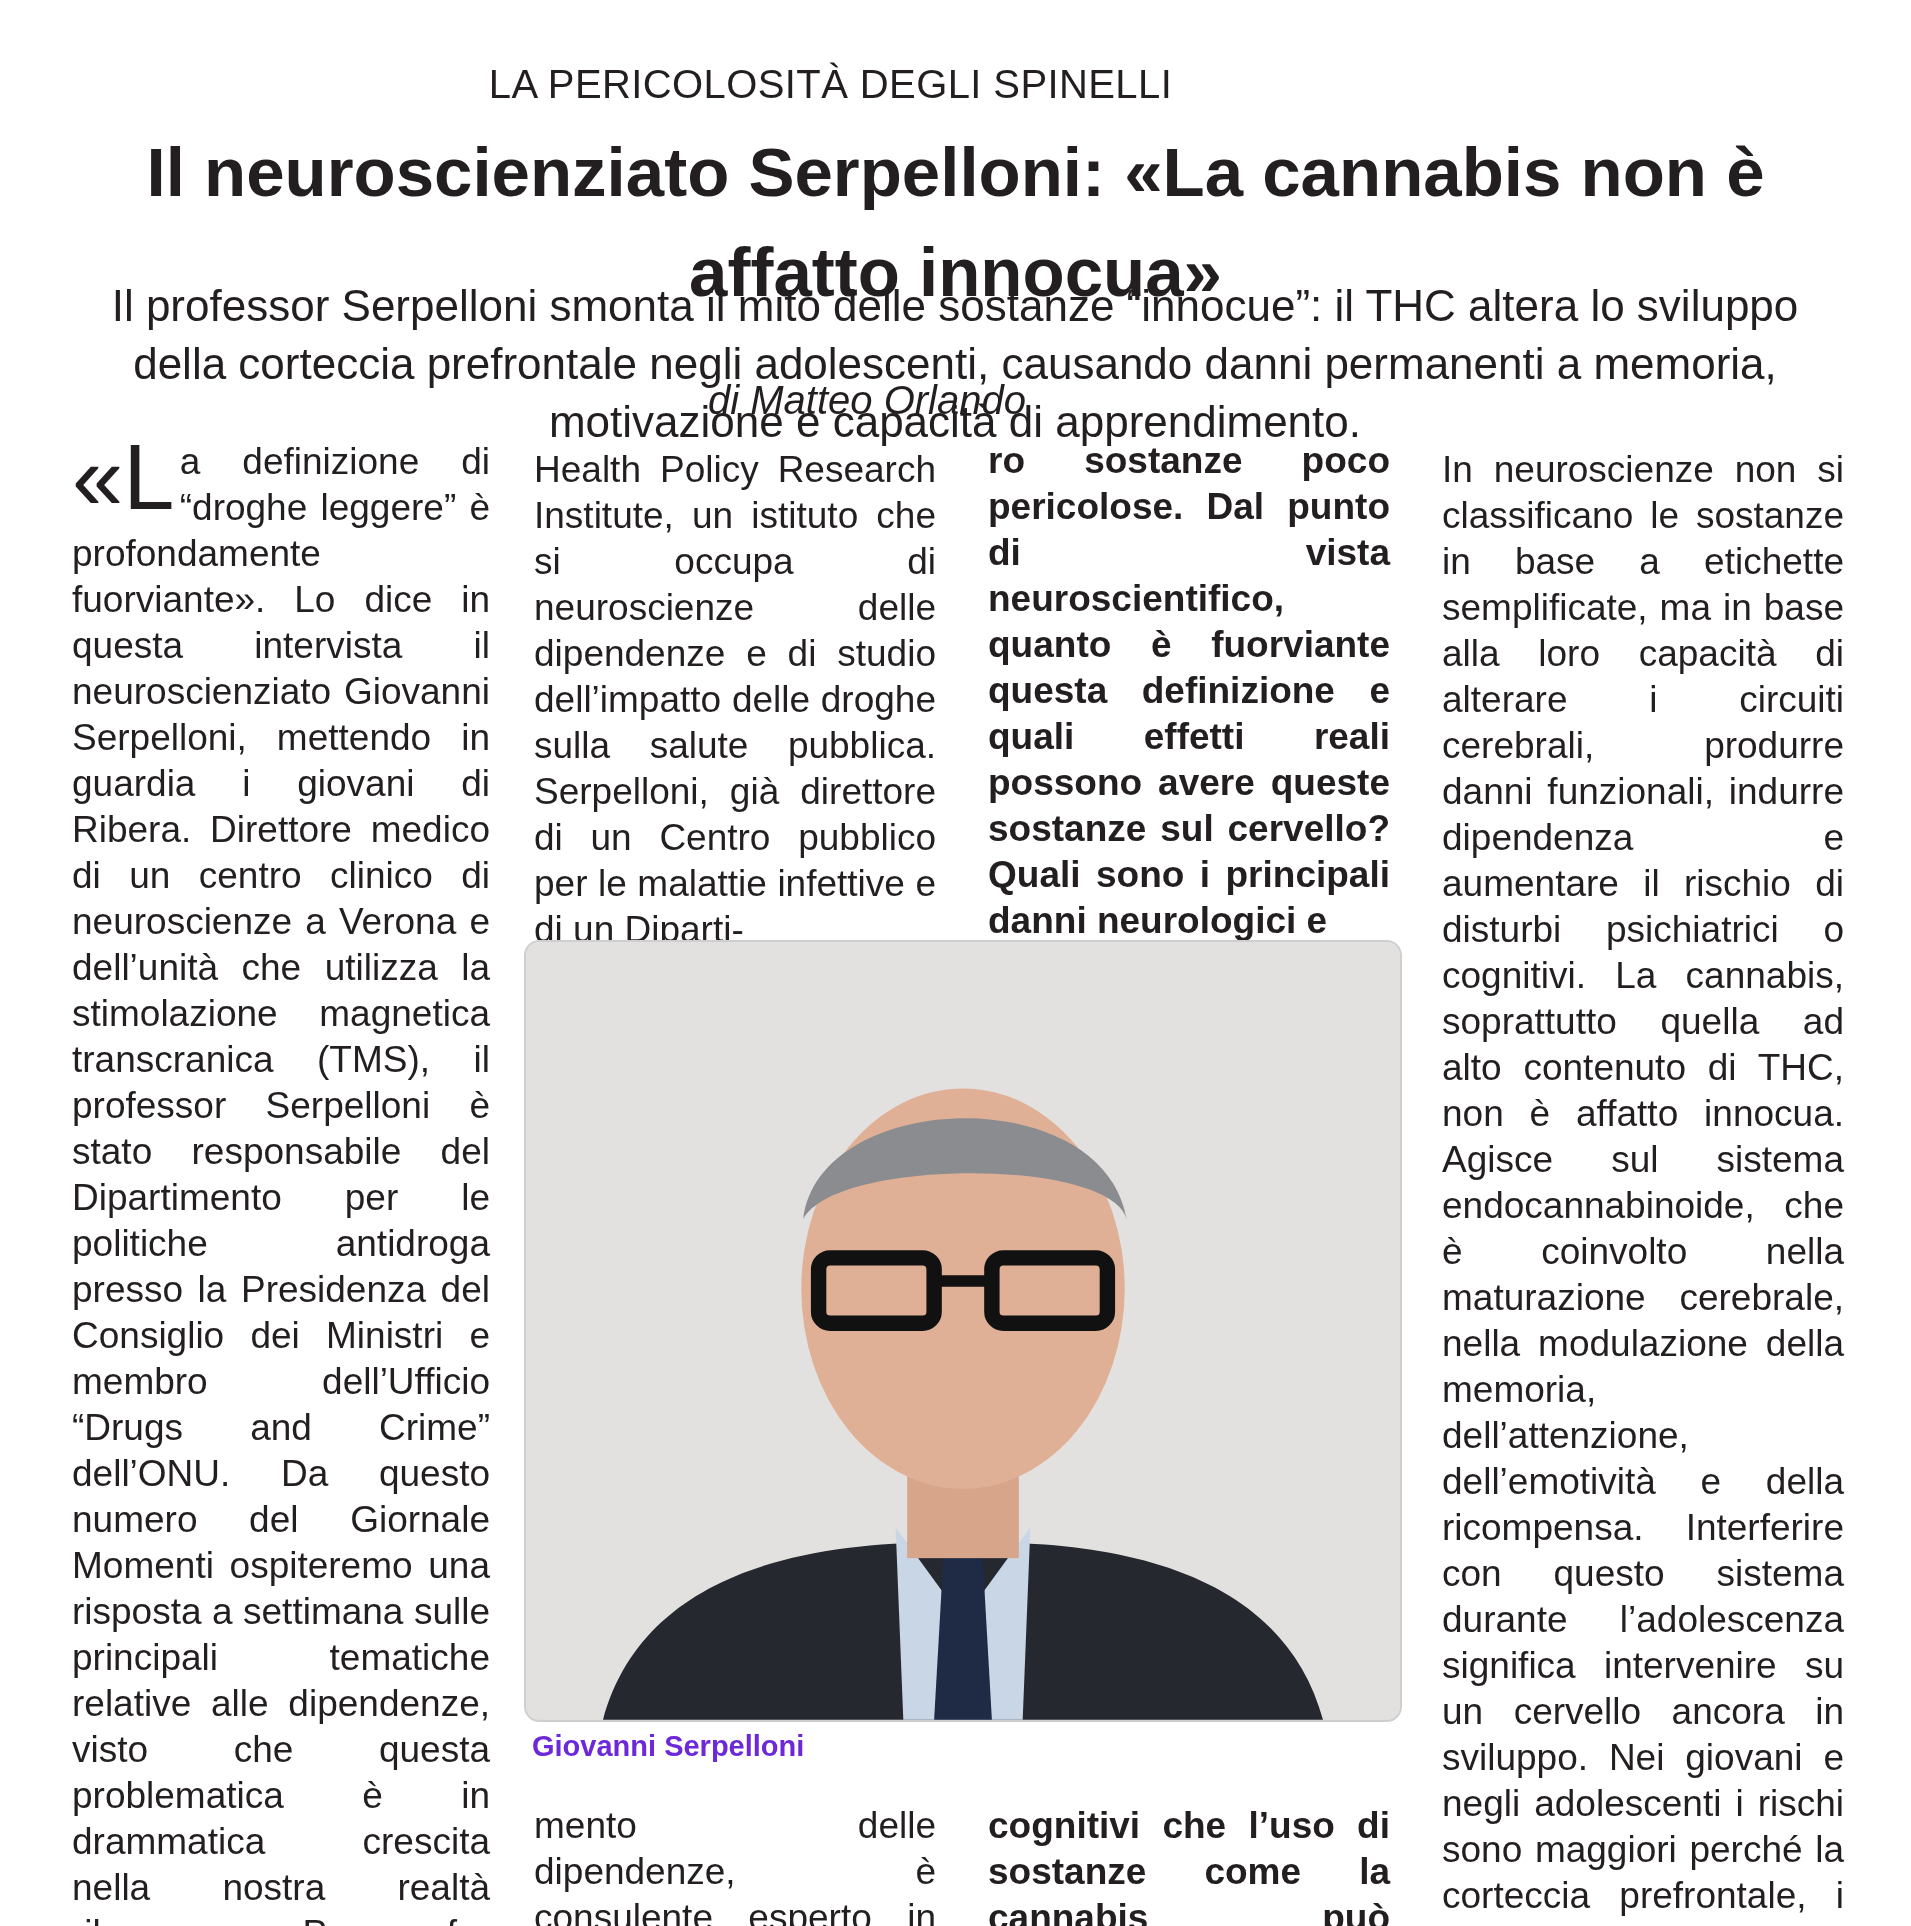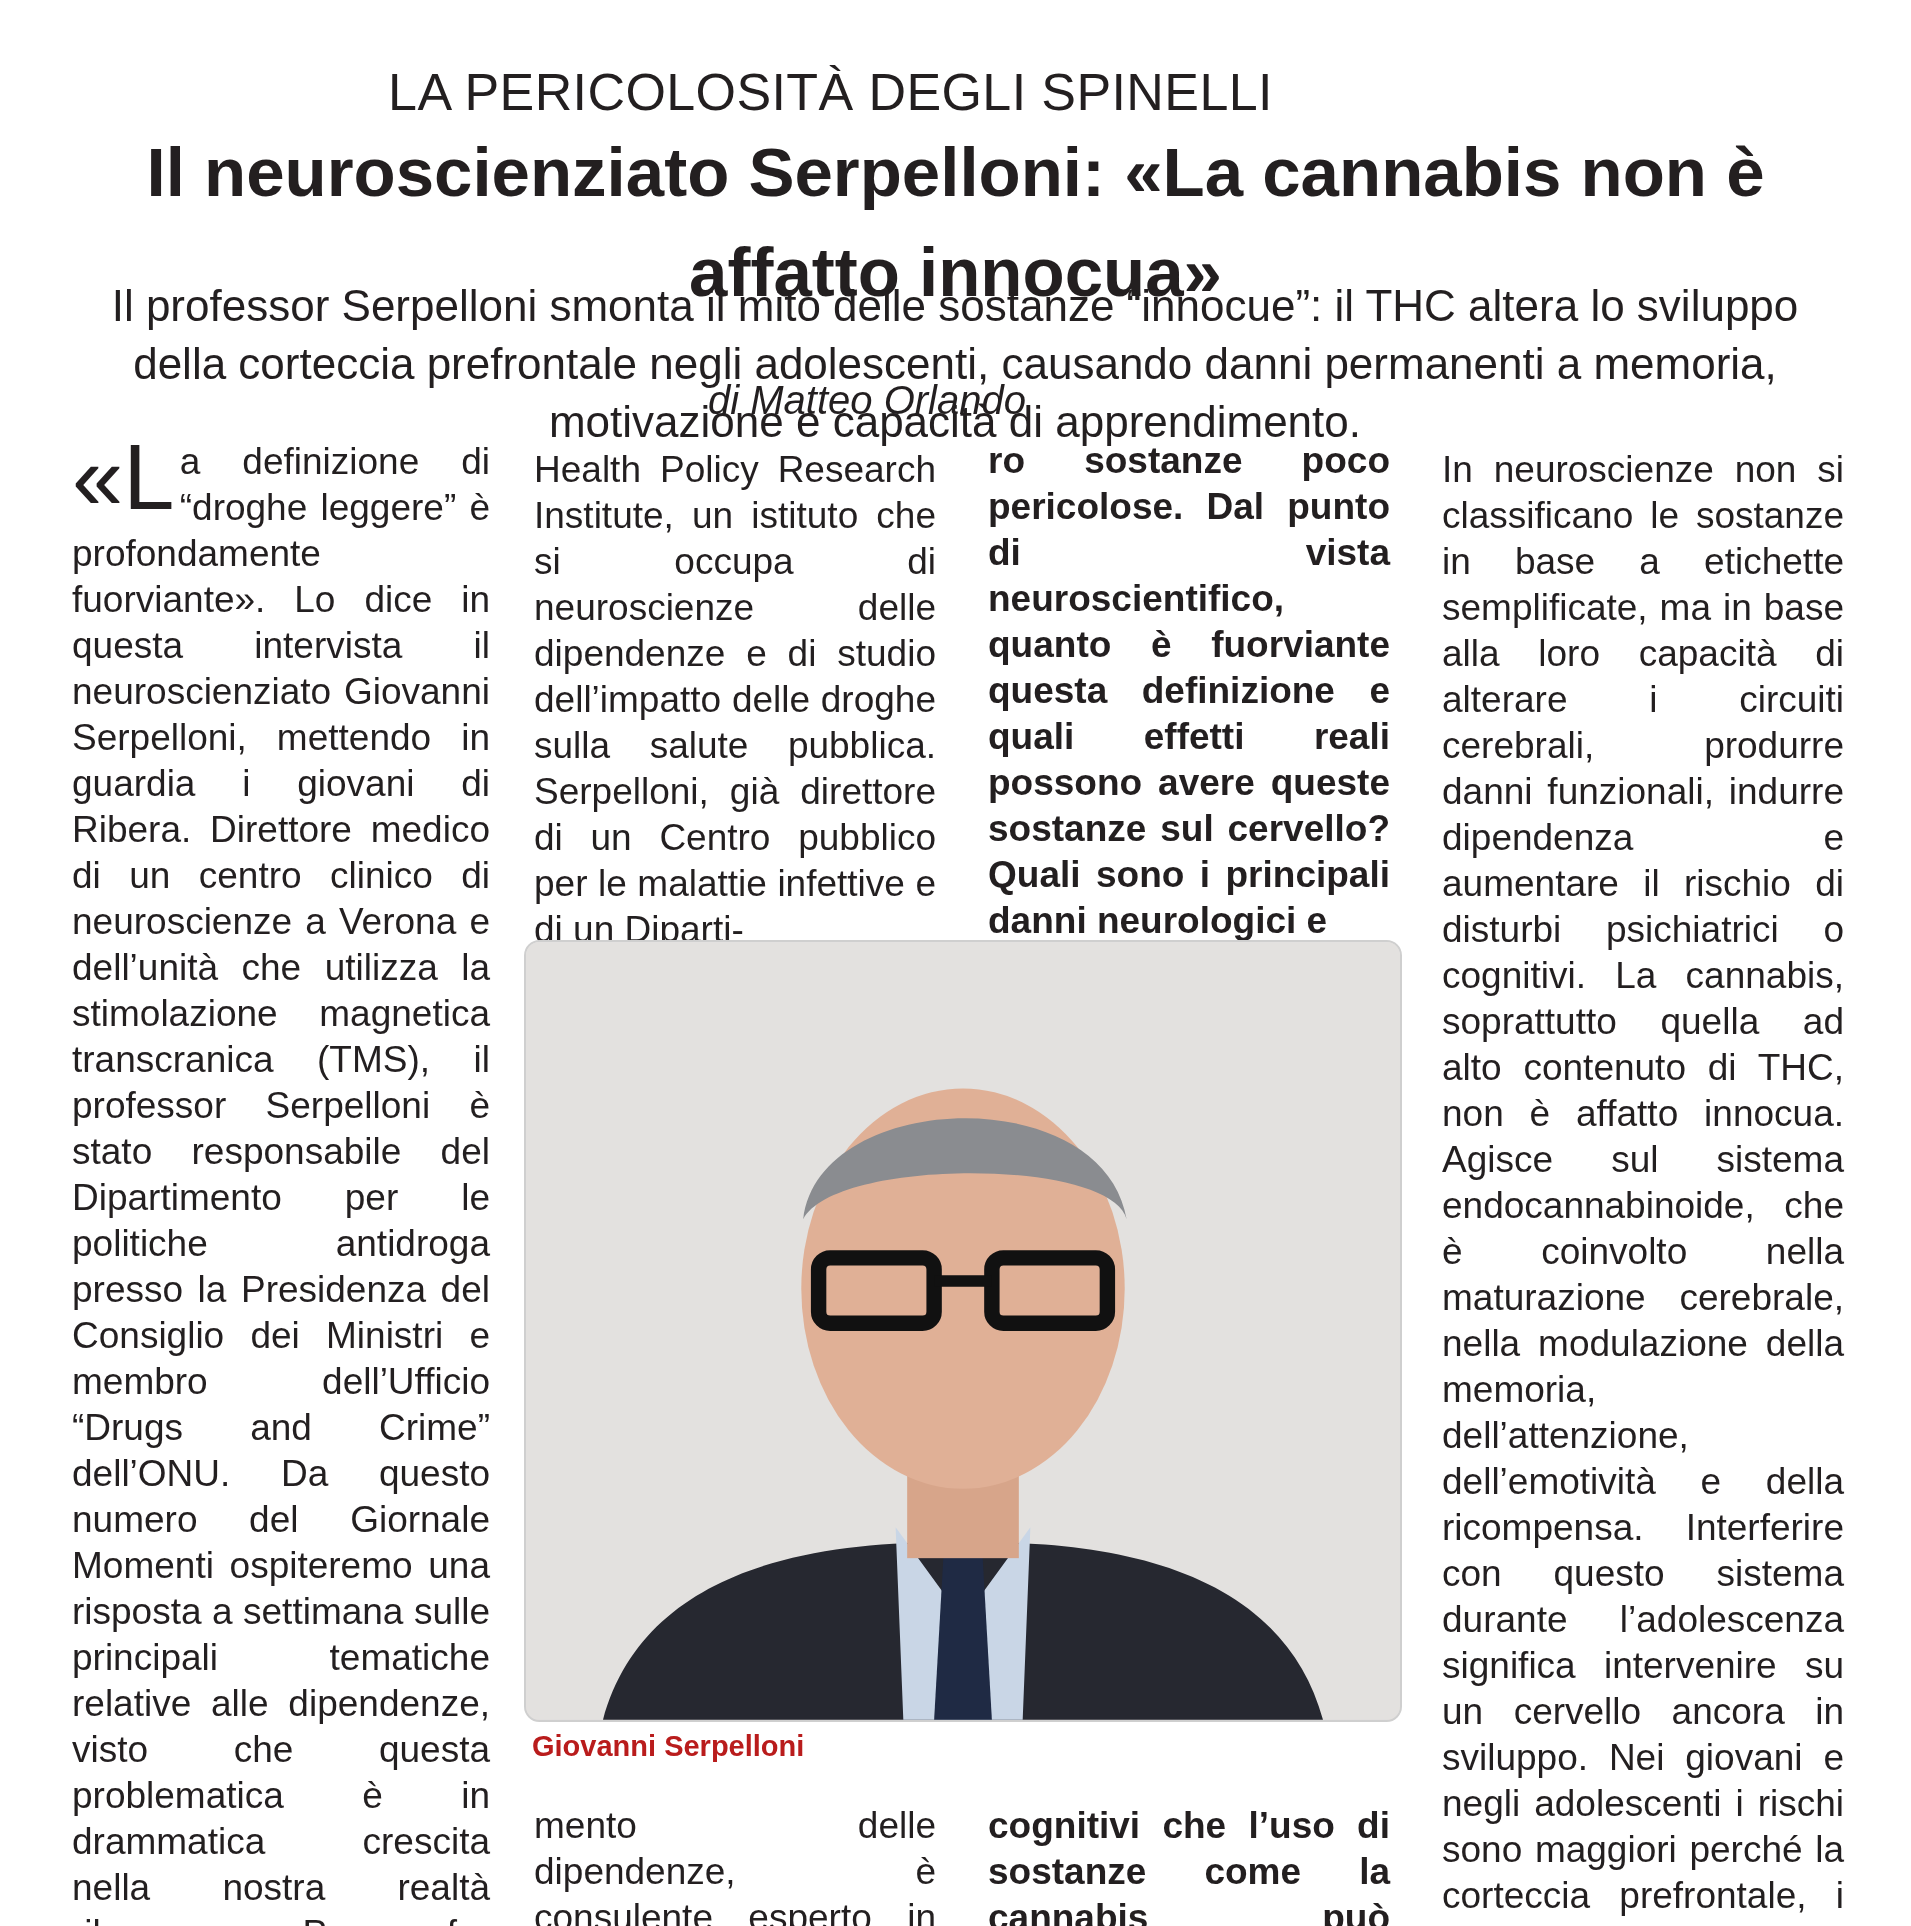--- a/index.html
+++ b/index.html
@@ -1,40 +1,40 @@
 <!DOCTYPE html>
 <html style="font-size:6.2px"><head>
 <meta charset="utf-8">
 <style>
   html, body { margin: 0; padding: 0; background: #ffffff; }
   body { width: 1911px; height: 2703px; position: relative; overflow: hidden;
          font-family: "Liberation Sans", sans-serif; color: #231f20; }
   .kicker { position: absolute; top: 62px; left: 0; width: 1661px; text-align: center;
-            font-size: 52px; letter-spacing: 0.4px; }
+            font-size: 40px; letter-spacing: 0.4px; }
   .headline { position: absolute; top: 123px; left: 77px; width: 1757px; text-align: center;
               font-size: 69px; font-weight: bold; line-height: 100px; }
   .deck { position: absolute; top: 277px; left: 69px; width: 1772px; text-align: center;
           font-size: 44px; line-height: 58px; }
   .byline { position: absolute; top: 378px; left: 0; width: 1734px; text-align: center;
             font-size: 40px; font-style: italic; }
   .col { position: absolute; font-size: 37px; line-height: 46px; text-align: justify; }
   .col p { margin: 8px; }
   .c1 { left: 72px; top: 439px; width: 418px; }
   .c2top { left: 526px; top: 439px; width: 418px; }
   .c3top { left: 980px; top: 430px; width: 418px; font-weight: bold; }
   .c2bot { left: 526px; top: 1795px; width: 418px; }
   .c3bot { left: 980px; top: 1795px; width: 418px; }
   .c4 { left: 1434px; top: 439px; width: 418px; }
   .dropcap { float: left; font-size: 92px; line-height: 77px; margin: 0 5.4px 0 0; }
   .bold { font-weight: bold; }
   .photo { position: absolute; left: 524px; top: 940px; width: 874px; height: 778px;
            border-radius: 15.4px; overflow: hidden; border: 2.3px solid #cfcfcf;
            background: linear-gradient(180deg, #e6e4e2 0%, #d9d6d3 100%); }
   .caption { position: absolute; left: 532px; top: 1730px; font-size: 29px; font-weight: bold;
-             color: #b91c1c; }
+             color: #6d28d9; }
 </style>
 </head>
 <body>
 
 <div class="kicker">LA PERICOLOSITÀ DEGLI SPINELLI</div>
 <div class="headline">Il neuroscienziato Serpelloni: «La cannabis non è affatto innocua»</div>
 <div class="deck">Il professor Serpelloni smonta il mito delle sostanze “innocue”: il THC altera lo sviluppo della corteccia prefrontale negli adolescenti, causando danni permanenti a memoria, motivazione e capacità di apprendimento.</div>
 <div class="byline">di Matteo Orlando</div>
 
 <div class="col c1">

